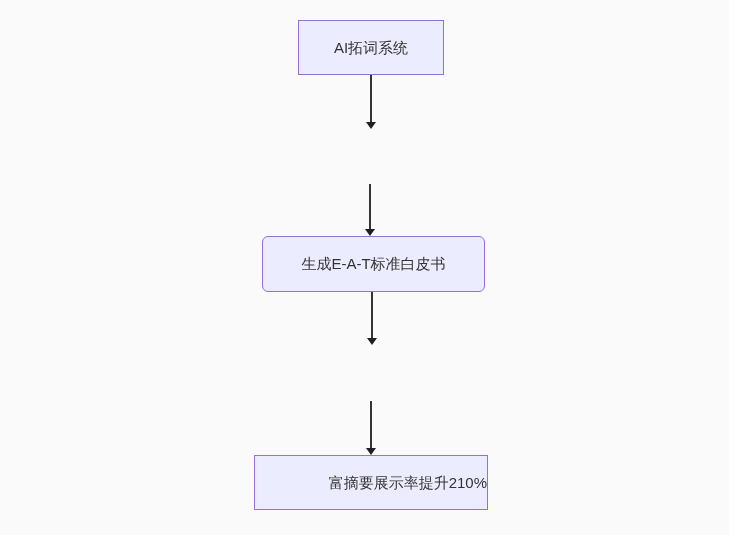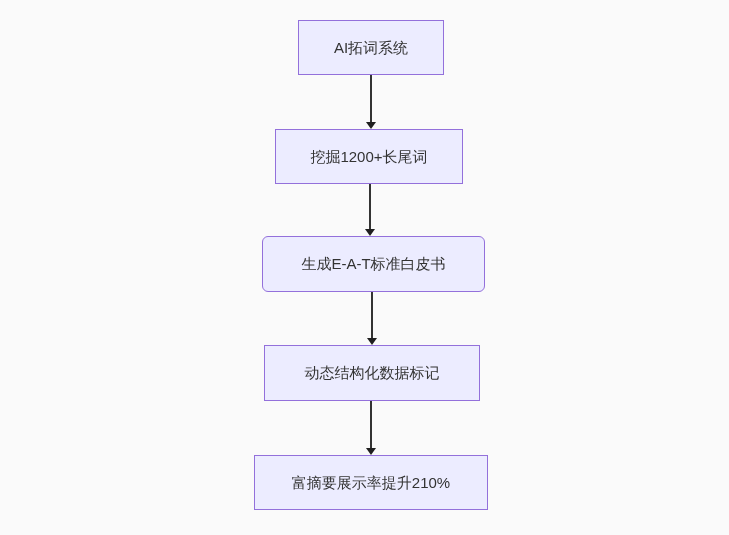--- a/index.html
+++ b/index.html
@@ -60,62 +60,56 @@
     height: 0;
     border-left: 5px solid transparent;
     border-right: 5px solid transparent;
     border-top: 7px solid #1f1f1f;
   }
   
   #node-0 { left: 298px; top: 16px;  width: 146px; height: 55px; }
   #node-1 { left: 275px; top: 125px; width: 188px; height: 55px; }
   #node-2 { left: 262px; top: 232px; width: 223px; height: 56px; border-radius: 6px; }
   #node-3 { left: 264px; top: 341px; width: 216px; height: 56px; }
-  #node-4 { left: 254px; top: 451px; width: 234px; height: 55px; }
+  #node-4 { left: 254px; top: 451px; width: 234px; height: 55px; justify-content: flex-end; }
   
   #edge-0 { left: 371px; top: 71px;  height: 54px; }
   #edge-1 { left: 370px; top: 180px; height: 52px; }
   #edge-2 { left: 372px; top: 288px; height: 53px; }
   #edge-3 { left: 371px; top: 397px; height: 54px; }
 </style>
 </head>
 <body>
 
 <div class="canvas">
 
   <div class="node" id="node-0">
     <span>AI拓词系统</span>
   </div>
 
   <div class="edge" id="edge-0">
     <div class="edge-line"></div>
     <div class="edge-arrowhead"></div>
   </div>
 
-  <div class="node" id="node-1">
-    <span>挖掘1200+长尾词</span>
-  </div>
 
   <div class="edge" id="edge-1">
     <div class="edge-line"></div>
     <div class="edge-arrowhead"></div>
   </div>
 
   <div class="node" id="node-2">
     <span>生成E-A-T标准白皮书</span>
   </div>
 
   <div class="edge" id="edge-2">
     <div class="edge-line"></div>
     <div class="edge-arrowhead"></div>
   </div>
 
-  <div class="node" id="node-3">
-    <span>动态结构化数据标记</span>
-  </div>
 
   <div class="edge" id="edge-3">
     <div class="edge-line"></div>
     <div class="edge-arrowhead"></div>
   </div>
 
   <div class="node" id="node-4">
     <span>富摘要展示率提升210%</span>
   </div>
 

